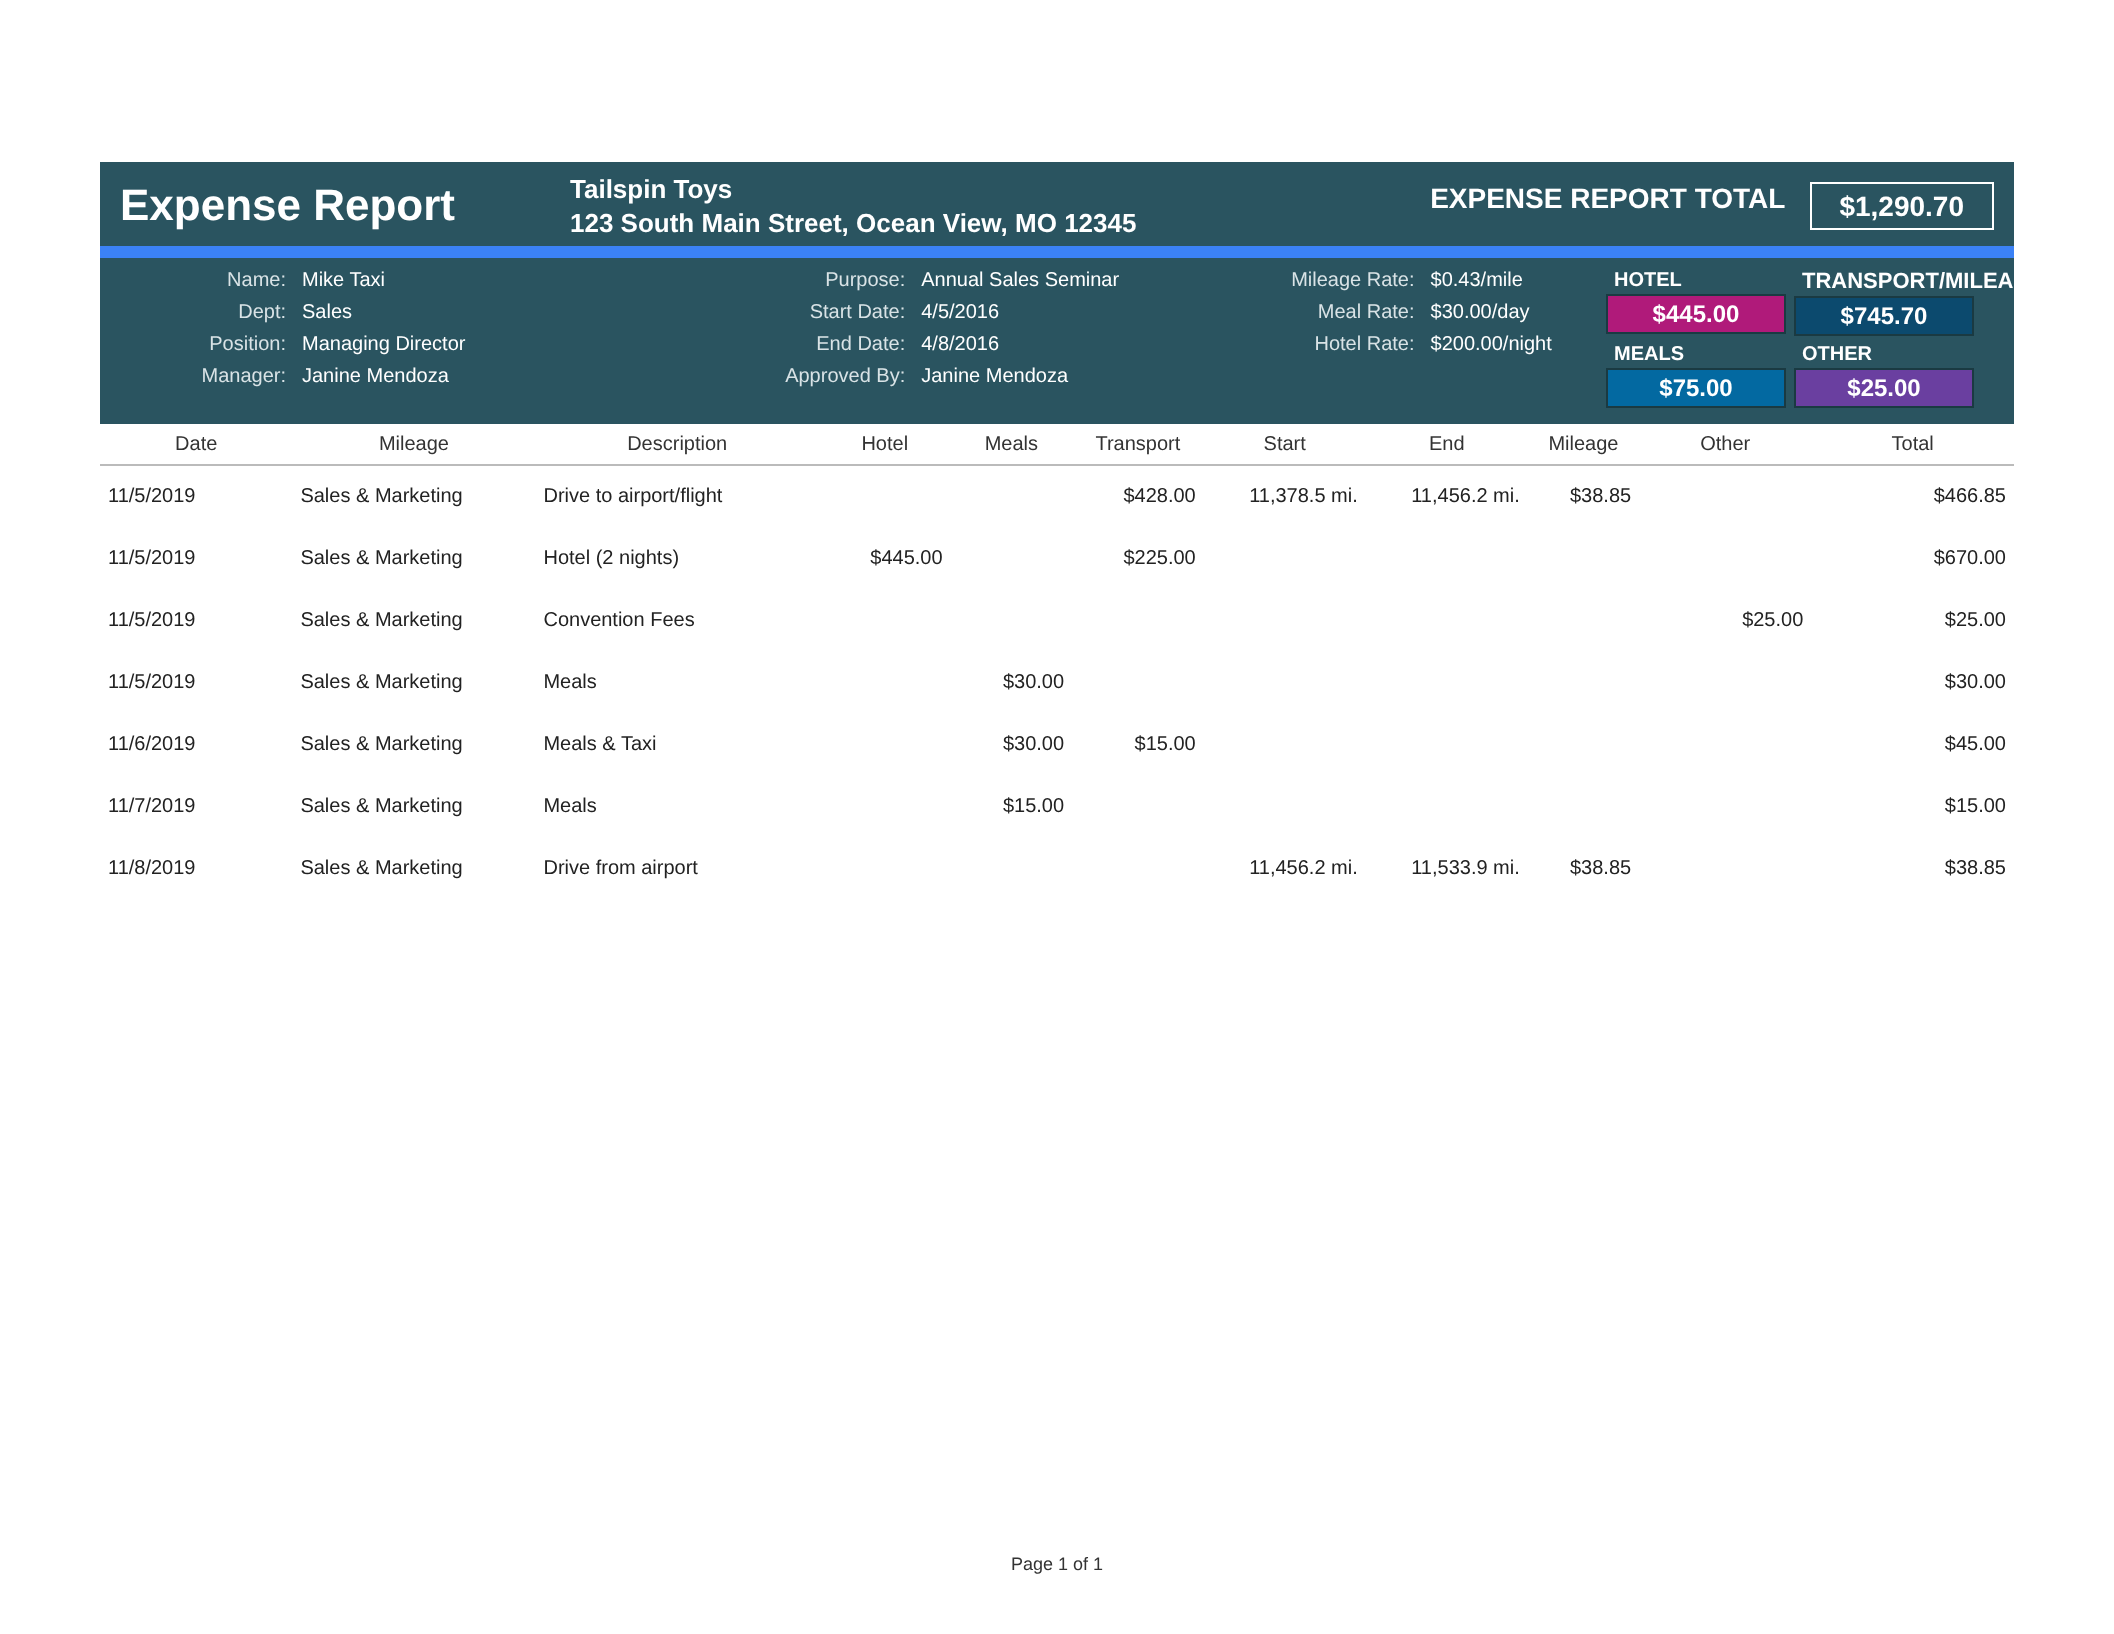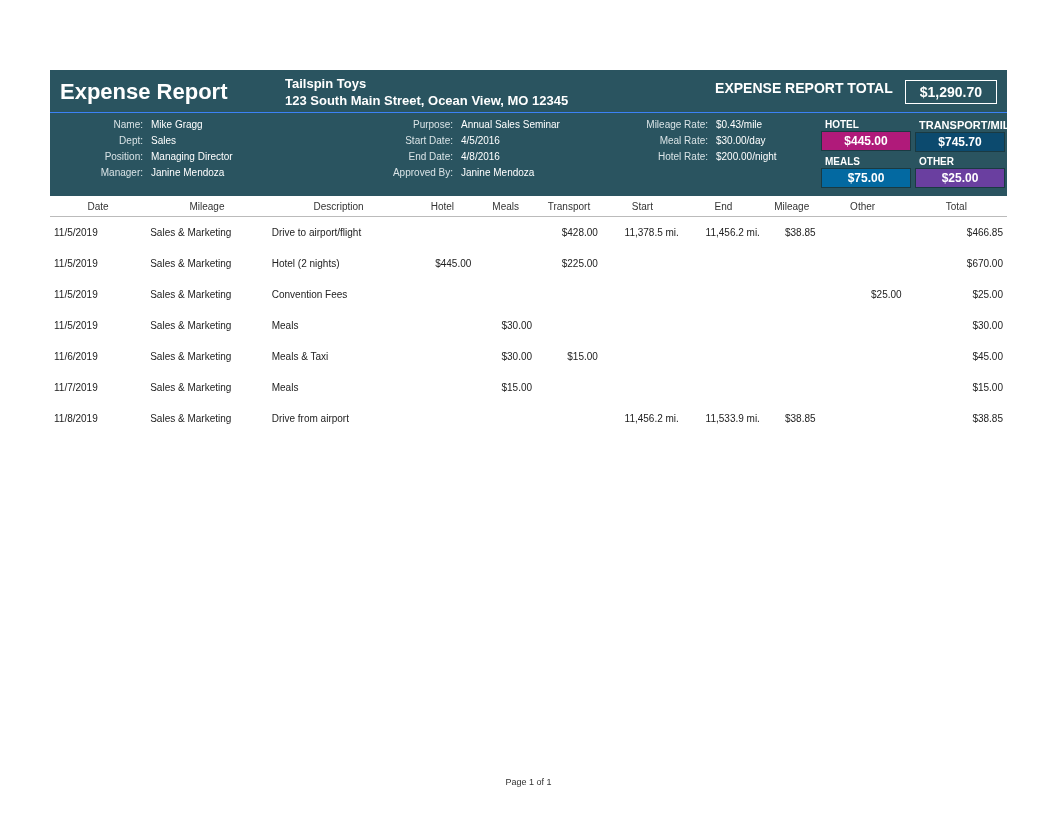--- a/index.html
+++ b/index.html
@@ -14,22 +14,23 @@
       padding: 70px 50px 0 50px;
     }
     .header {
       background: #2a5460;
       color: #fff;
       width: 100%;
     }
     .header-top {
       display: flex;
       align-items: center;
-      border-bottom: 1px solid #3b82f6;
+      border-bottom: 6px solid #3b82f6;
       padding: 6px 10px 4px 10px;
+      margin-top: 11px;
     }
     .title {
       font-size: 22px;
       font-weight: 700;
       width: 225px;
     }
     .company {
       font-size: 13px;
       font-weight: 700;
     }
@@ -47,21 +48,21 @@
     .total-box {
       border: 1px solid #fff;
       padding: 3px 14px;
       font-size: 14px;
       font-weight: 700;
       min-width: 90px;
       text-align: right;
     }
     .header-info {
       display: flex;
-      padding: 6px 2px 8px 6px;
+      padding: 6px 20px 8px 6px;
       font-size: 10px;
     }
     .info-col {
       display: flex;
       flex-direction: column;
       gap: 5px;
     }
     .info-col > div { display: flex; }
     .info-label {
       text-align: right;
@@ -148,21 +149,21 @@
       </div>
       <div class="total-area">
         <div class="total-label">EXPENSE REPORT TOTAL</div>
         <div class="total-box">$1,290.70</div>
       </div>
     </div>
     <div class="header-info">
       <div class="info-col a">
         <div>
             <span class="info-label">Name:</span>
-            <span>Mike Gragg</span>
+            <span>Mike Taxi</span>
           </div>
         <div>
             <span class="info-label">Dept:</span>
             <span>Sales</span>
           </div>
         <div>
             <span class="info-label">Position:</span>
             <span>Managing Director</span>
           </div>
         <div>

